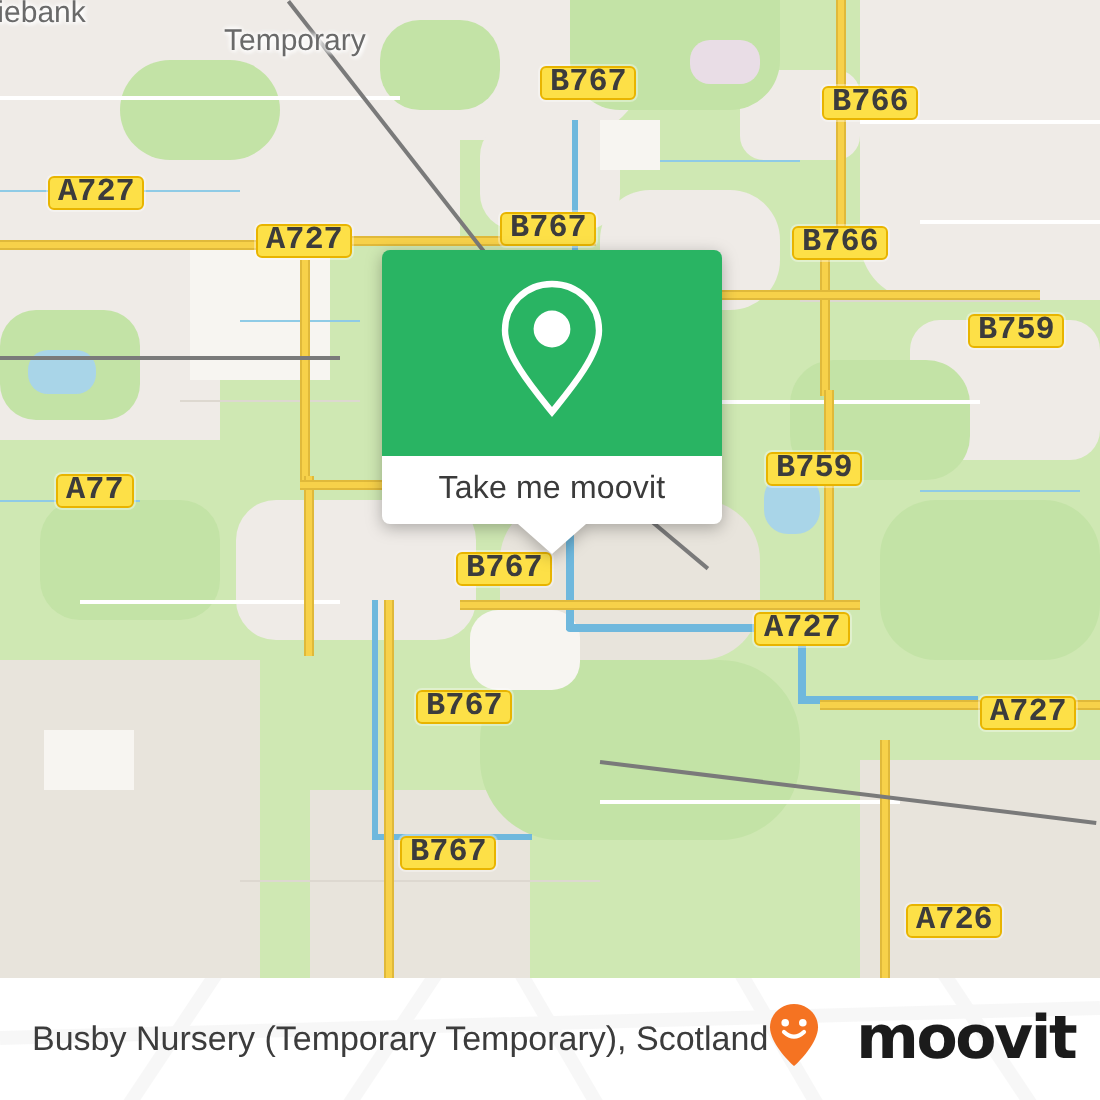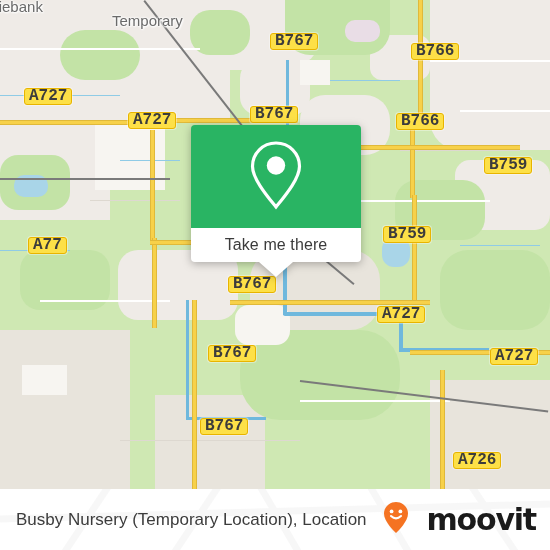--- a/index.html
+++ b/index.html
@@ -205,40 +205,40 @@
     <div id="callout">
       <div id="callout-top">
         <span>
           <svg width="60" height="74" viewBox="0 0 60 74" xmlns="http://www.w3.org/2000/svg">
             <path d="M30 5 C16.8 5 6.5 15.3 6.5 28.2 C6.5 41 22 59 30 69 C38 59 53.5 41 53.5 28.2 C53.5 15.3 43.2 5 30 5 Z" fill="none" stroke="#ffffff" stroke-width="3.2"></path>
             <circle cx="30" cy="27.5" r="9.2" fill="#ffffff"></circle>
           </svg>
         </span>
       </div>
       <div id="callout-bottom">
-        <span>Take me there</span>
+        <span>Take me moovit</span>
       </div>
       <div id="callout-tip"></div>
     </div>
 
   </div>
 
   <div id="footer">
     <svg id="footer-watermark" viewBox="0 0 550 140" xmlns="http://www.w3.org/2000/svg">
       <g stroke="#f0f0f0" stroke-width="7" fill="none">
         <path d="M40 140 L120 20"></path>
         <path d="M150 140 L230 20"></path>
         <path d="M320 140 L250 20"></path>
         <path d="M430 140 L360 20"></path>
         <path d="M460 20 L540 140"></path>
         <path d="M0 70 L550 55"></path>
       </g>
     </svg>
     <div id="footer-inner">
-      <div id="footer-title">Busby Nursery (Temporary Location), Location</div>
+      <div id="footer-title">Busby Nursery (Temporary Temporary), Scotland</div>
       <div id="logo">
         <span>
           <svg width="26" height="33" viewBox="0 0 26 33" xmlns="http://www.w3.org/2000/svg">
             <path d="M13 1 C6.4 1 1 6.2 1 12.6 C1 20.2 10.2 29.6 13 32 C15.8 29.6 25 20.2 25 12.6 C25 6.2 19.6 1 13 1 Z" fill="#f57322"></path>
             <circle cx="8.6" cy="10.4" r="1.9" fill="#ffffff"></circle>
             <circle cx="17.4" cy="10.4" r="1.9" fill="#ffffff"></circle>
             <path d="M8 15 Q13 19.6 18 15" stroke="#ffffff" stroke-width="2.1" fill="none" stroke-linecap="round"></path>
           </svg>
         </span>
         <span id="logo-word">moovit</span>

